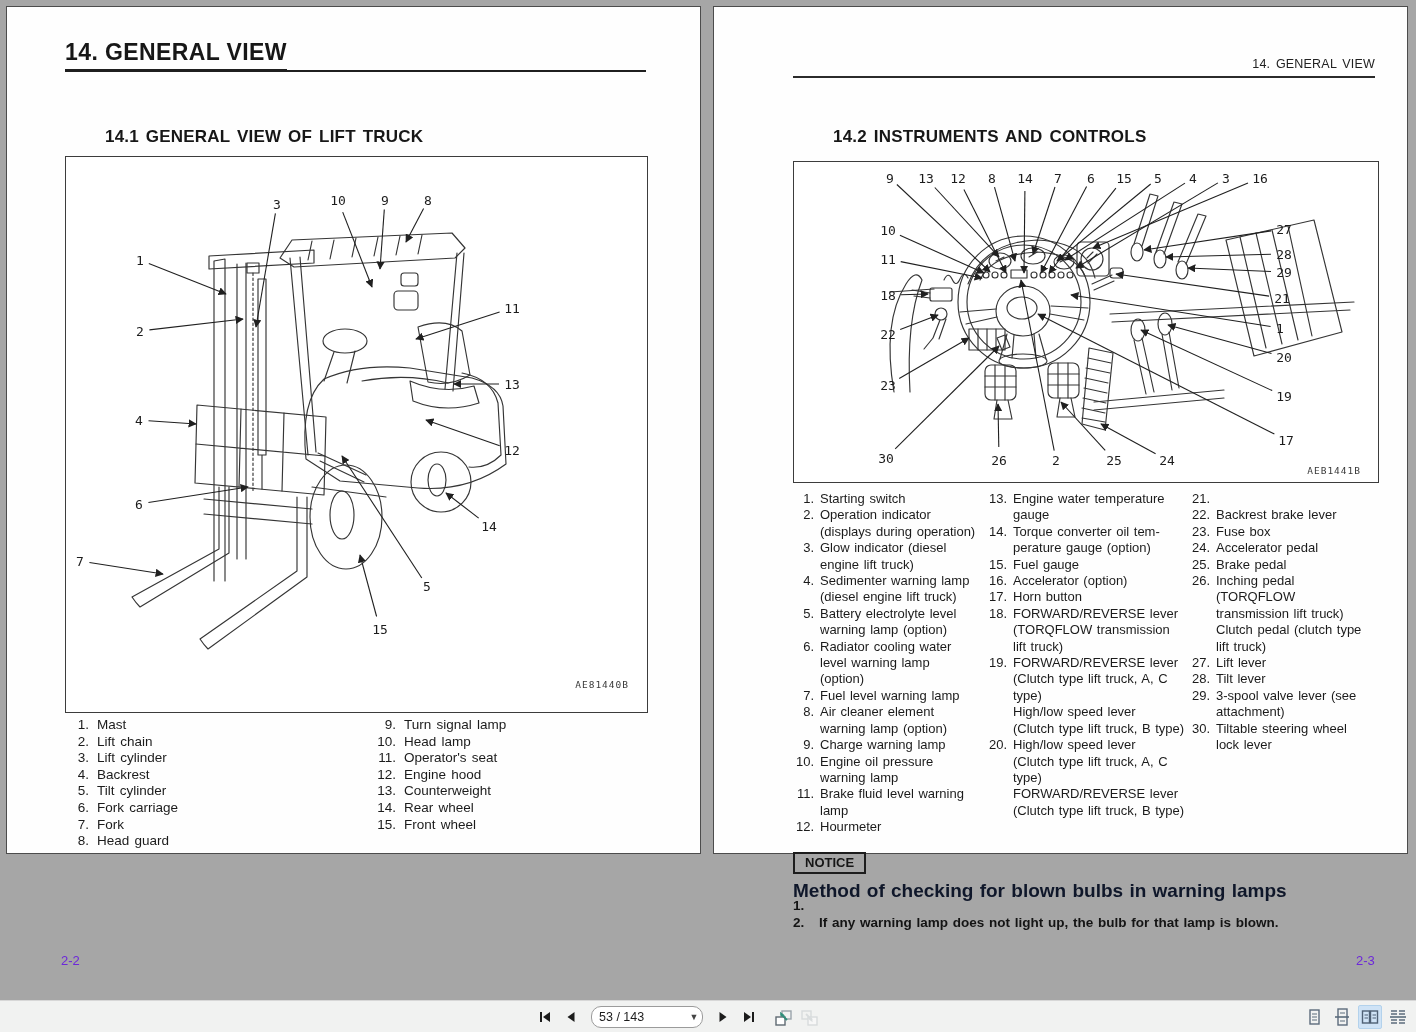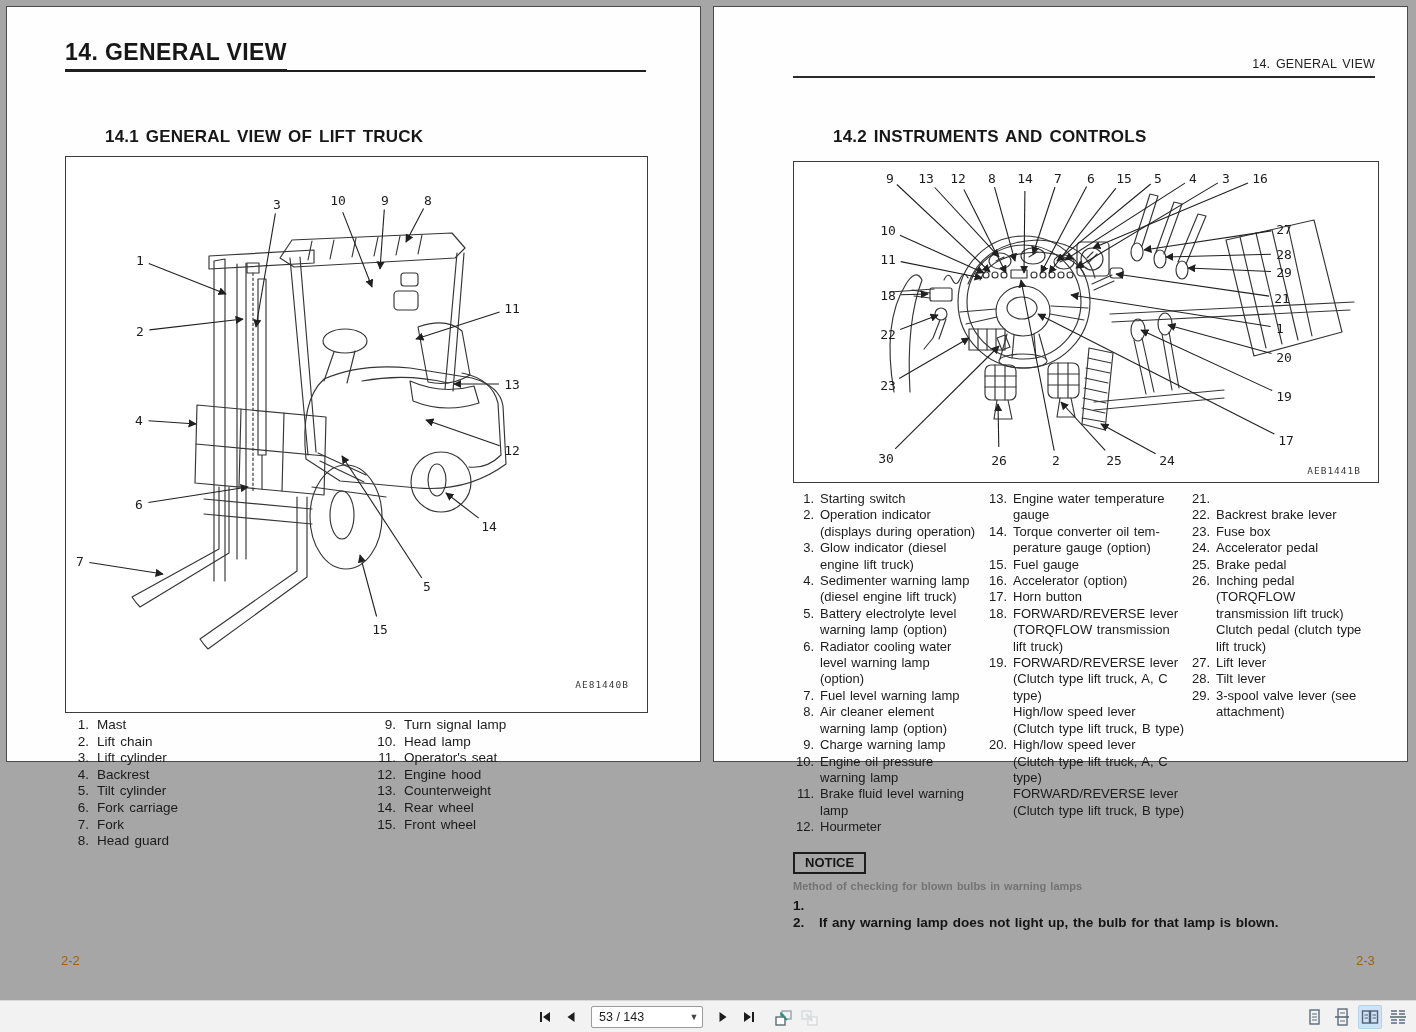--- a/index.html
+++ b/index.html
@@ -3,21 +3,21 @@
 <meta charset="utf-8">
 <style>
   html,body{margin:0;padding:0;}
   body{
     width:1416px;height:1032px;position:relative;overflow:hidden;
     background:#a6a6a6;
     font-family:"Liberation Sans",sans-serif;
     -webkit-font-smoothing:antialiased;
   }
   .page{
-    position:absolute;top:6px;width:695px;height:756px;
+    position:absolute;top:6px;width:695px;height:848px;
     background:#fefefe;border:1px solid #4c4c4c;box-sizing:border-box;
   }
   .page-left{left:6px;}
   .page-right{left:713px;}
 
   
   .chapter-row{
     position:absolute;left:58px;top:34px;width:581px;
     border-bottom:2px solid #1f1f1f;line-height:1;
   }
@@ -47,63 +47,63 @@
   }
 
   .parts-wrap{position:absolute;left:58px;top:710px;width:590px;}
   .plist{position:absolute;top:0;}
   .plist.c1{left:0;}
   .plist.c2{left:307px;}
   .li-row{display:flex;line-height:16.6px;font-size:13.5px;color:#1b1b1b;word-spacing:1.5px;}
   .li-num{text-align:right;flex:none;}
   .plist .li-num{width:24px;margin-right:8px;}
   .li-text{white-space:pre-line;}
-  .pageno{position:absolute;font-size:13px;color:#a16207;}
+  .pageno{position:absolute;font-size:13px;color:#6d28d9;}
   .pageno.lp{left:54px;top:946px;}
   .pageno.rp{left:642px;top:946px;}
 
   
   .rp-header{
     position:absolute;left:79px;top:50px;width:582px;text-align:right;
     font-size:12.5px;color:#222;padding-bottom:5px;border-bottom:2px solid #2b2b2b;
     letter-spacing:.2px;word-spacing:2px;
   }
   .ilist{position:absolute;top:484px;}
   .ilist .li-row{font-size:13px;line-height:16.4px;word-spacing:1px;color:#1b1b1b;}
   .ilist .li-num{width:21px;margin-right:6px;}
   .ilist.c1{left:79px;width:193px;}
   .ilist.c2{left:272px;width:200px;}
   .ilist.c3{left:475px;width:186px;}
   .notice-box{
     position:absolute;left:79px;top:845px;border:2px solid #1d1d1d;
     padding:1px 10px 2px 10px;font-size:13px;font-weight:bold;color:#161616;
   }
   .notice-heading{
-    position:absolute;left:79px;top:873px;font-size:11px;font-weight:bold;color:#737373;word-spacing:1px;
+    position:absolute;left:79px;top:873px;font-size:19px;font-weight:bold;color:#0f172a;word-spacing:1px;
   }
   .notice-rows{position:absolute;left:79px;top:890px;width:582px;}
   .notice-rows .li-row{font-weight:bold;font-size:13.5px;line-height:17px;color:#141414;word-spacing:1px;}
   .notice-rows .li-num{width:16px;margin-right:10px;text-align:left;}
 
   
   .toolbar{
     position:absolute;left:0;top:1000px;width:1416px;height:32px;
     background:#f1f2f1;border-top:1px solid #d7d7d7;box-sizing:border-box;
   }
   .tb-center{position:absolute;left:533px;top:4px;display:flex;align-items:center;gap:2px;}
   .tb-right{position:absolute;left:1302px;top:4px;display:flex;align-items:center;gap:4px;}
   .tb-btn{
     width:24px;height:24px;border:1px solid transparent;background:transparent;
     display:flex;align-items:center;justify-content:center;padding:0;border-radius:2px;cursor:pointer;
   }
   .tb-btn svg{display:block;}
   .tb-btn.disabled{opacity:.45;cursor:default;}
   .tb-btn.active{background:#cfe3f6;border-color:#b3d2ec;}
   .page-input-wrap{
-    width:112px;height:22px;background:#fff;border:1px solid #9b9b9b;border-radius:2px;
+    width:112px;height:22px;background:#fff;border:1px solid #9b9b9b;border-radius:10px;
     display:flex;align-items:center;margin:0 6px;box-sizing:border-box;
   }
   .page-input{
     border:none;outline:none;flex:1;min-width:0;font-size:12.5px;color:#1c1c1c;
     padding:0 0 0 7px;font-family:"Liberation Sans",sans-serif;background:transparent;
   }
   .page-caret{flex:none;width:16px;font-size:9px;color:#444;text-align:center;cursor:pointer;}
 </style>
 </head>
 <body>
@@ -550,20 +550,25 @@
       </div>
       <div class="li-row">
         <span class="li-num">28.</span>
         <span class="li-text">Tilt lever</span>
       </div>
       <div class="li-row">
         <span class="li-num">29.</span>
         <span class="li-text">3-spool valve lever (see
 attachment)</span>
       </div>
+      <div class="li-row">
+        <span class="li-num">30.</span>
+        <span class="li-text">Tiltable steering wheel
+lock lever</span>
+      </div>
     </div>
 
   <div class="notice-box">
     <span>NOTICE</span>
   </div>
   <div class="notice-heading">Method of checking for blown bulbs in warning lamps</div>
   <div class="notice-rows">
       <div class="li-row">
         <span class="li-num">1.</span>
       </div>

